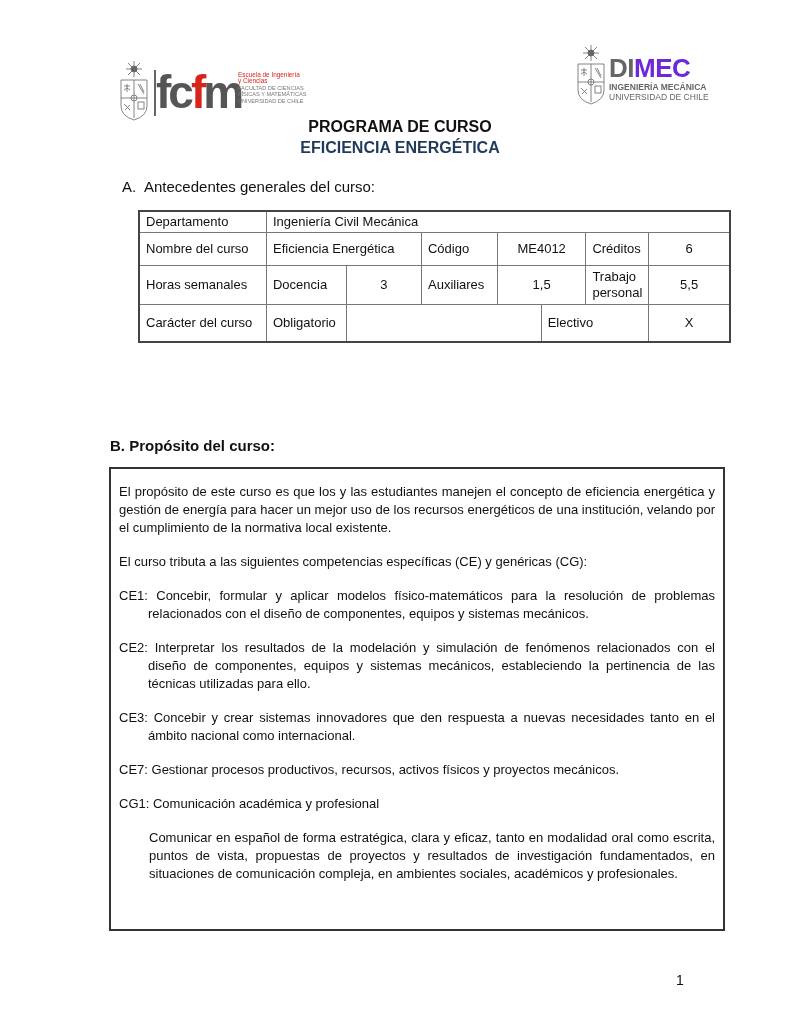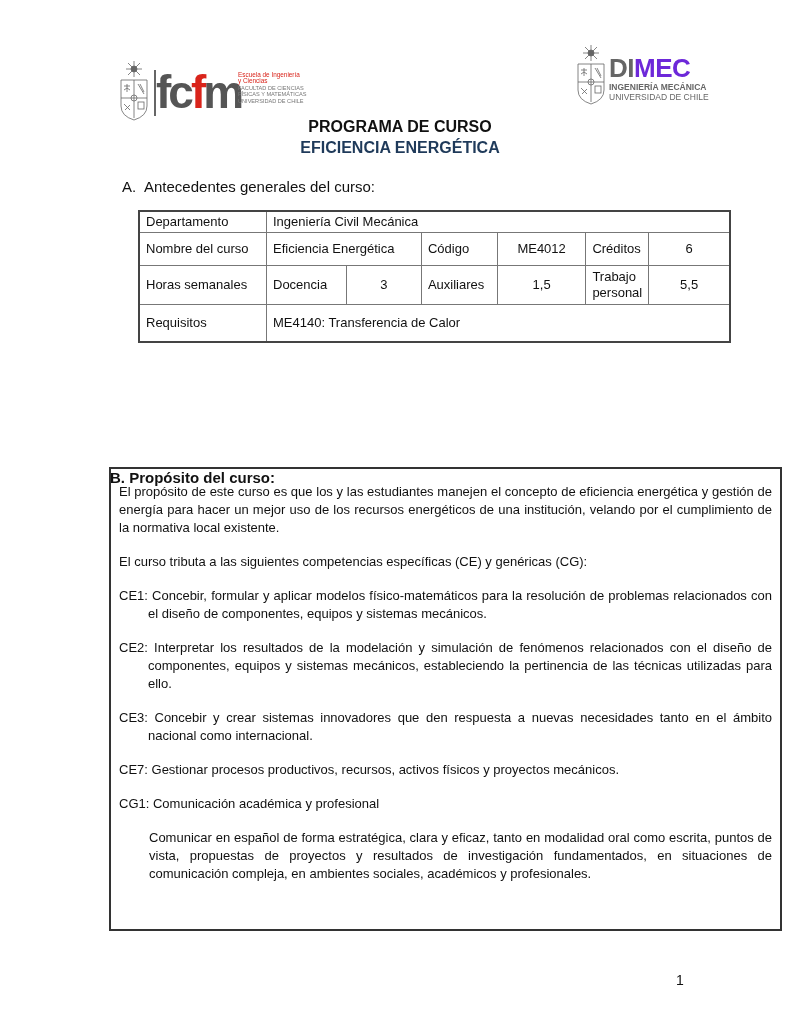--- a/index.html
+++ b/index.html
@@ -40,21 +40,21 @@
   .title-main {
     left: 0; width: 800px; top: 118px; text-align: center;
     font-weight: bold; font-size: 16px; color: #111;
   }
   .title-sub {
     left: 0; width: 800px; top: 139px; text-align: center;
     font-weight: bold; font-size: 16px; color: #1f3a5a;
   }
   .section-a { left: 122px; top: 178px; font-weight: normal; font-size: 15px; }
   .section-a .num { display: inline-block; width: 22px; }
-  .section-b { left: 110px; top: 437px; font-weight: bold; font-size: 15px; margin-top: 32px; }
+  .section-b { left: 110px; top: 437px; font-weight: bold; font-size: 15px; }
 
   
   table.info {
     position: absolute; left: 110px; top: 210px; width: 593px;
     border-collapse: collapse; font-size: 13px; color: #111; margin-left: 28px;
   }
   table.info td {
     border: 1px solid #777; padding: 0 6px; vertical-align: middle;
     line-height: 16px;
   }
@@ -64,21 +64,21 @@
   .r3 td { height: 34px; }
   .r4 td { height: 38px; }
   .r5 td { height: 36px; }
   .r6 td { height: 36px; }
   .c { text-align: center; }
   .justify { text-align: justify; text-align-last: justify; }
   .it { font-style: italic; }
 
   
   .purpose {
-    left: 109px; top: 467px; width: 673px; height: 464px;
+    left: 109px; top: 467px; width: 616px; height: 464px;
     border: 2px solid #333; box-sizing: border-box;
     padding: 14px 8px 0 8px; font-size: 13px; line-height: 18px; color: #111;
   }
   .purpose p { margin: 0 0 16px 0; text-align: justify; }
   .purpose p.hang { padding-left: 29px; text-indent: -29px; }
   .purpose p.indent { padding-left: 30px; }
 
   .page-num { left: 676px; top: 972px; font-size: 14px; }
 </style>
 </head>
@@ -170,23 +170,26 @@
   </tr>
   <tr class="r4">
     <td>Horas semanales</td>
     <td>Docencia</td>
     <td class="c">3</td>
     <td>Auxiliares</td>
     <td colspan="2" class="c">1,5</td>
     <td>Trabajo personal</td>
     <td colspan="2" class="c">5,5</td>
   </tr>
-  <tr class="r6">
-    <td>Requisitos</td>
-    <td colspan="8">ME4140: Transferencia de Calor</td>
+  <tr class="r5">
+    <td>Carácter del curso</td>
+    <td>Obligatorio</td>
+    <td colspan="3" class="c"></td>
+    <td colspan="2">Electivo</td>
+    <td colspan="2" class="c">X</td>
   </tr>
 </tbody>
   </table>
 
 <div class="abs section-b">B. Propósito del curso:</div>
 
 <div class="abs purpose">
   <p>El propósito de este curso es que los y las estudiantes manejen el concepto de eficiencia energética y gestión de energía para hacer un mejor uso de los recursos energéticos de una institución, velando por el cumplimiento de la normativa local existente.</p>
   <p>El curso tributa a las siguientes competencias específicas (CE) y genéricas (CG):</p>
   <p class="hang"><span>CE1</span>: <span>Concebir, formular y aplicar modelos físico-matemáticos para la resolución de problemas relacionados con el diseño de componentes, equipos y sistemas mecánicos.</span></p>

